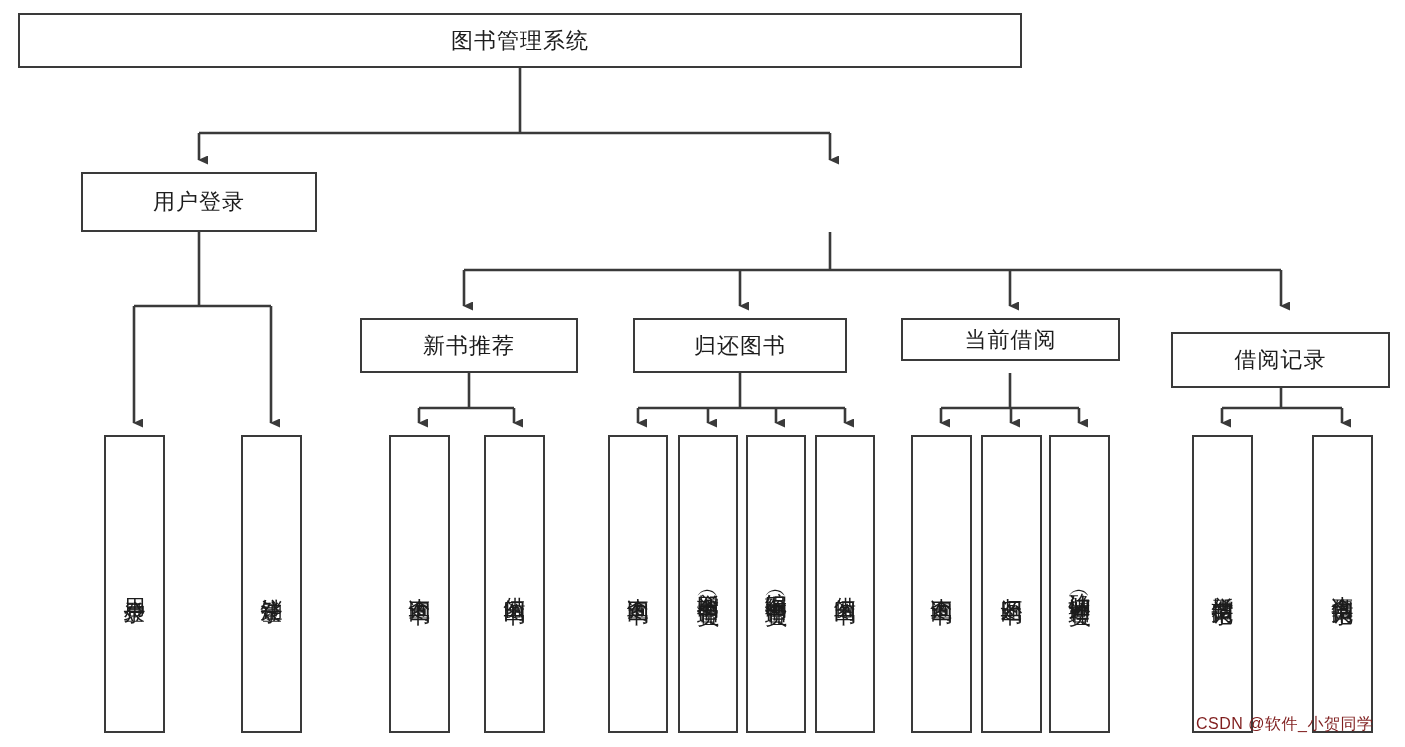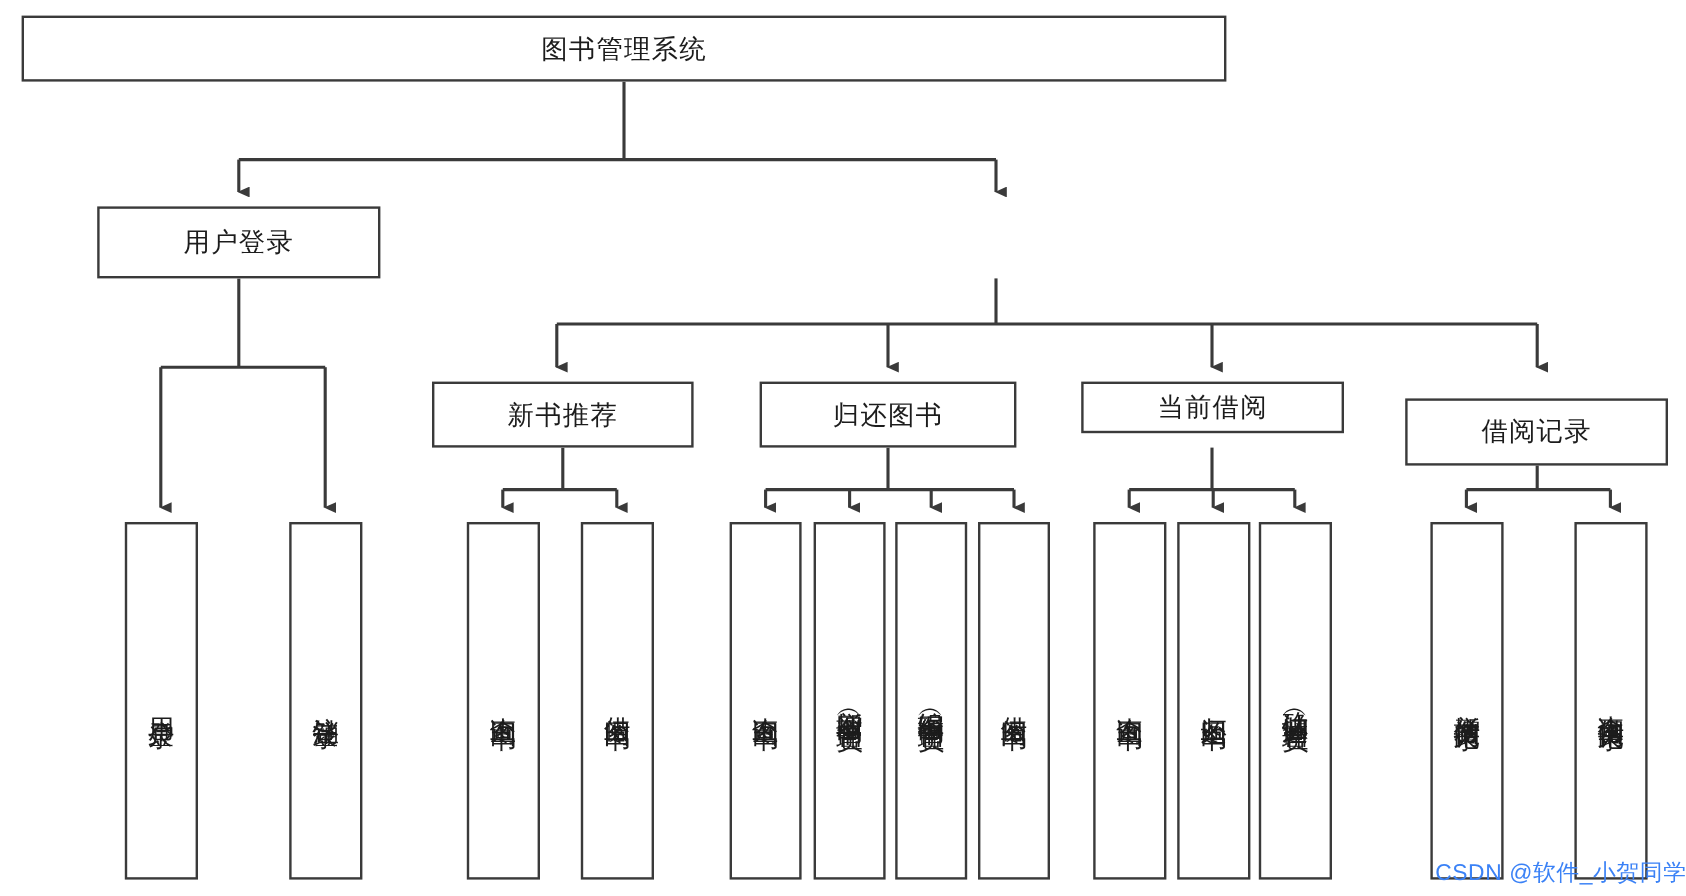--- a/index.html
+++ b/index.html
@@ -47,22 +47,22 @@
     letter-spacing: 2px;
     white-space: nowrap;
     padding: 4px 0;
   }
   .node-v .vtext {
     writing-mode: vertical-rl;
     text-orientation: upright;
   }
   .watermark {
     position: absolute;
-    font-size: 19px;
-    color: #3b82f6;
+    font-size: 16px;
+    color: #7f1d1d;
     white-space: nowrap;
     letter-spacing: 0.5px;
     pointer-events: none;
   }
 </style>
 </head>
 <body>
 
 <div id="diagram-root">
 

